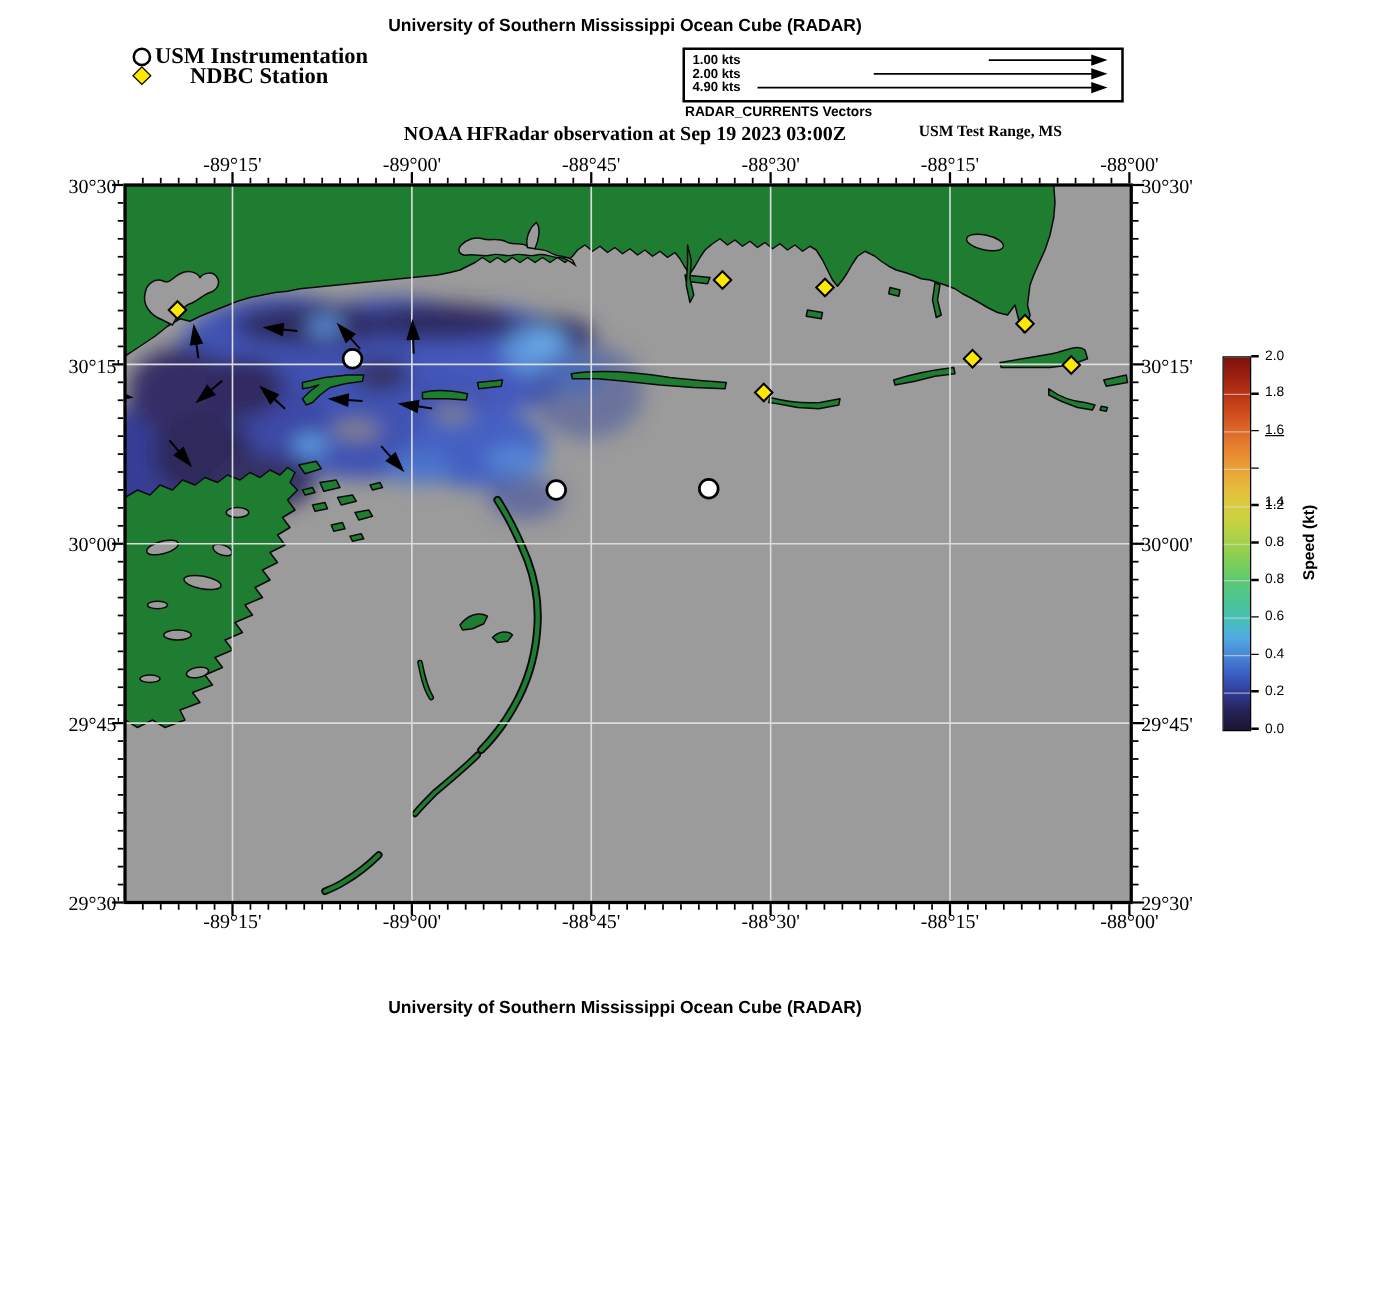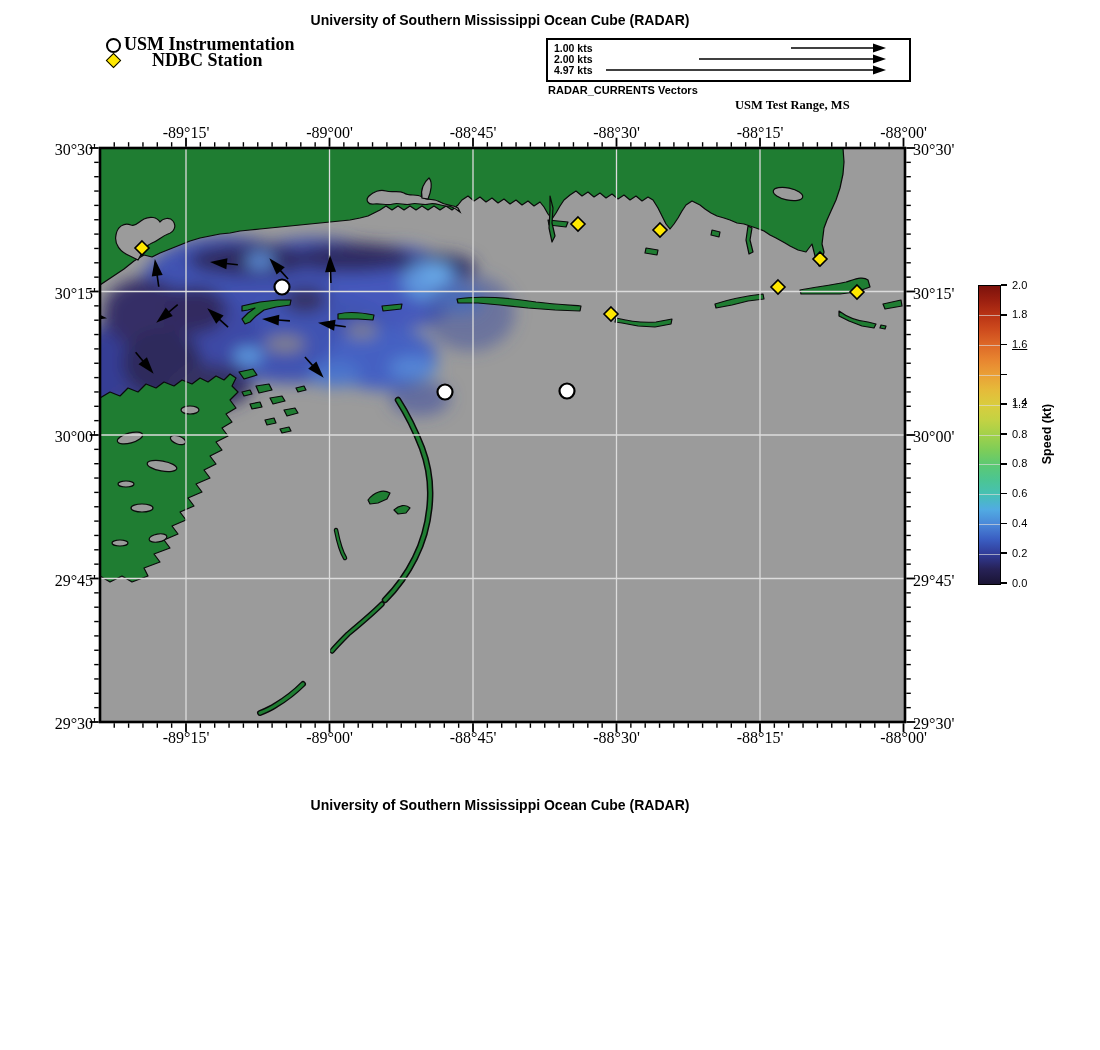--- a/index.html
+++ b/index.html
@@ -5,21 +5,21 @@
   html,body{margin:0;padding:0;background:#ffffff;}
   #page{position:relative;width:1100px;height:1050px;background:#ffffff;overflow:hidden;
         font-family:"Liberation Sans","DejaVu Sans",sans-serif;color:#000;}
   .abs{position:absolute;}
   .title{font-weight:bold;font-size:14px;text-align:center;width:1000px;left:0;}
   #title-top{top:12px;}
   #title-bottom{top:797px;}
   .legend-label{font-weight:bold;font-size:18px;line-height:14px;font-family:Liberation Serif, serif;}
   #legend-circle{left:106px;top:38px;width:11px;height:11px;border:2px solid #000;border-radius:50%;background:#fff;}
   #legend-diamond{left:108px;top:55px;width:9px;height:9px;border:1.5px solid #000;background:#ffe800;transform:rotate(45deg);}
-  #vector-box{left:546px;top:38px;width:349px;height:40px;border:2px solid #000;background:#fff;padding-left:12px;}
+  #vector-box{left:546px;top:38px;width:349px;height:40px;border:2px solid #000;background:#fff;}
   .vrow{position:absolute;left:6px;font-weight:bold;font-size:10.5px;line-height:10px;}
   #vector-caption{left:548px;top:84px;font-weight:bold;font-size:11px;}
   #subtitle{left:0;top:99px;width:1000px;text-align:center;font-family:"Liberation Serif","DejaVu Serif",serif;
             font-weight:bold;font-size:16px;}
   #range-label{left:735px;top:98px;width:200px;text-align:left;font-family:"Liberation Serif","DejaVu Serif",serif;
                font-weight:bold;font-size:12.5px;}
   #plot{left:100px;top:148px;width:805px;height:574px;}
   #map-svg{overflow:visible;display:block;}
   .axis-label{position:absolute;font-size:16px;color:#000;font-family:Liberation Serif, serif;}
   .axis-label.xc{width:90px;text-align:center;}
@@ -40,32 +40,33 @@
   <div id="title-top" class="abs title">University of Southern Mississippi Ocean Cube (RADAR)</div>
 
   <div id="legend-circle" class="abs"></div>
   <div class="abs legend-label" style="left:124px;top:37px;">USM Instrumentation</div>
   <div id="legend-diamond" class="abs"></div>
   <div class="abs legend-label" style="left:140px;top:53px;padding-left:12px;">NDBC Station</div>
 
   <div id="vector-box" class="abs">
     <div class="vrow" style="top:3px;">1.00 kts</div>
     <div class="vrow" style="top:14px;text-align:right;">2.00 kts</div>
-    <div class="vrow" style="top:25px;">4.97 kts</div>
+    <div class="vrow" style="top:25px;">4.90 kts</div>
     <svg id="vscale-svg" width="345" height="40" style="position:absolute;left:0;top:0;">
         <line x1="243" y1="8" x2="327" y2="8" stroke="#000" stroke-width="1.4"></line>
         <path d="M338,8 L325,3.5 L325,12.5 Z" fill="#000"></path>
         <line x1="151" y1="19" x2="327" y2="19" stroke="#000" stroke-width="1.4"></line>
         <path d="M338,19 L325,14.5 L325,23.5 Z" fill="#000"></path>
         <line x1="58" y1="30" x2="327" y2="30" stroke="#000" stroke-width="1.4"></line>
         <path d="M338,30 L325,25.5 L325,34.5 Z" fill="#000"></path>
       </svg>
   </div>
   <div id="vector-caption" class="abs">RADAR_CURRENTS Vectors</div>
 
+  <div id="subtitle" class="abs">NOAA HFRadar observation at Sep 19 2023 03:00Z</div>
   <div id="range-label" class="abs">USM Test Range, MS</div>
 
   <div id="plot" class="abs">
     <svg id="map-svg" width="805" height="574" viewBox="0 0 805 574">
       <defs>
         <filter id="blobblur" x="-30%" y="-30%" width="160%" height="160%">
           <feGaussianBlur stdDeviation="8"></feGaussianBlur>
         </filter>
         <clipPath id="mapclip">
             <rect x="0" y="0" width="805" height="574"></rect>

